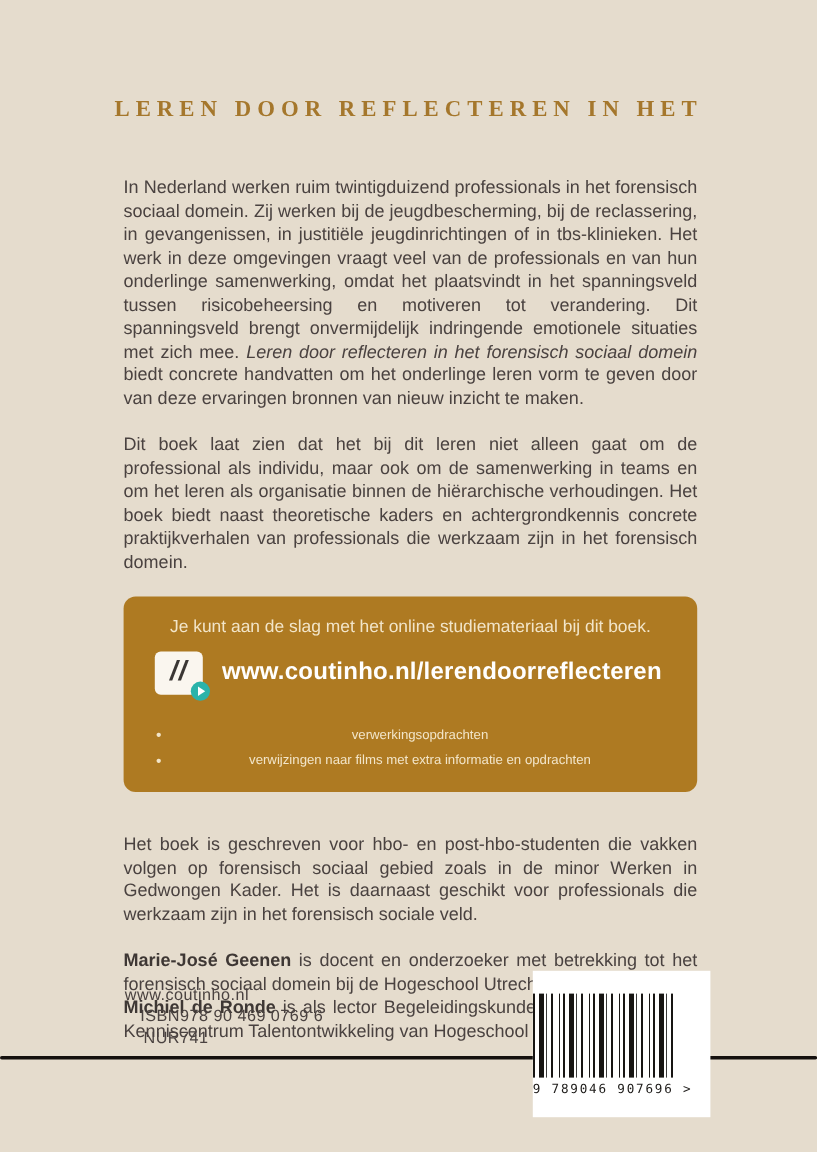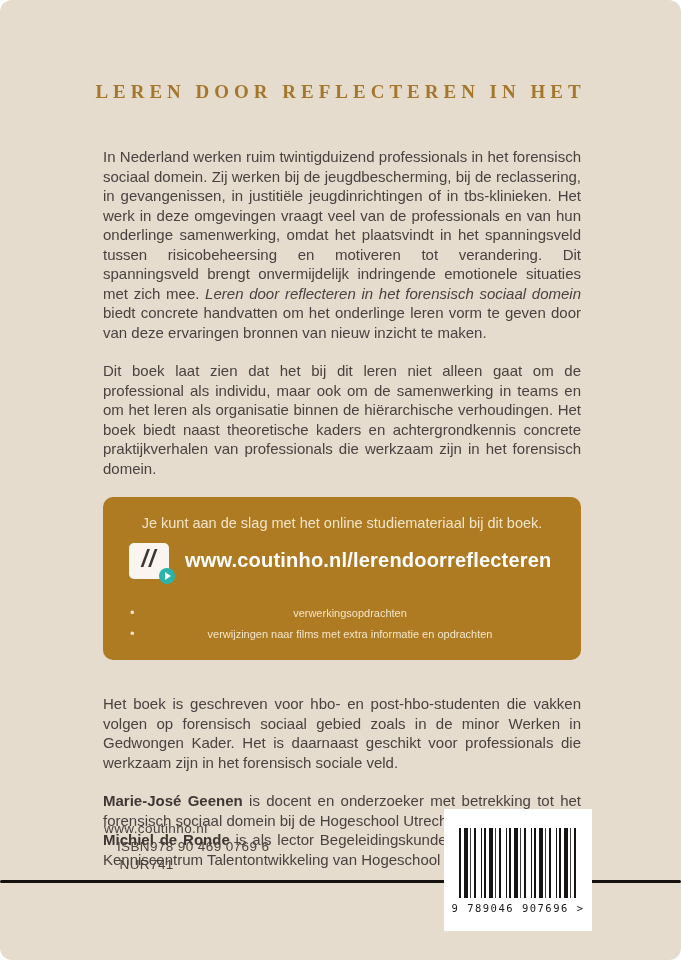--- a/index.html
+++ b/index.html
@@ -3,21 +3,20 @@
 <meta charset="utf-8">
 <style>
   html,body{margin:0;padding:0;}
   *{box-sizing:border-box;}
   body{font-family:"Liberation Sans", sans-serif;}
   .cover{
     position:relative;
     width:681px;height:960px;
     background:#e5dccd;
     overflow:hidden;
-    border-radius:12px;
   }
   
   .title{
     position:absolute;top:78px;left:0;right:0;
     text-align:center;
     font-family:"Liberation Serif", serif;
     color:#a5772c;
     font-size:19px;
     letter-spacing:5px;
     line-height:28px;
@@ -105,21 +104,21 @@
     position:absolute;left:0;right:0;top:880px;height:3px;
     background:#15110e;border-radius:2px;
     z-index:1;
   }
   
   .barcode-box{
     position:absolute;left:444px;top:809px;
     width:148px;height:122px;
     background:#ffffff;
     z-index:2;
-    display:flex;flex-direction:column;align-items:center;
+    display:flex;flex-direction:column;align-items:flex-start;
     padding-top:19px;
   }
   .barcode-bars{
     width:118px;height:70px;
     background:repeating-linear-gradient(90deg,
       #171513 0px,#171513 2px,
       transparent 2px,transparent 5px,
       #171513 5px,#171513 9px,
       transparent 9px,transparent 11px,
       #3a3a3a 11px,#3a3a3a 12px,

